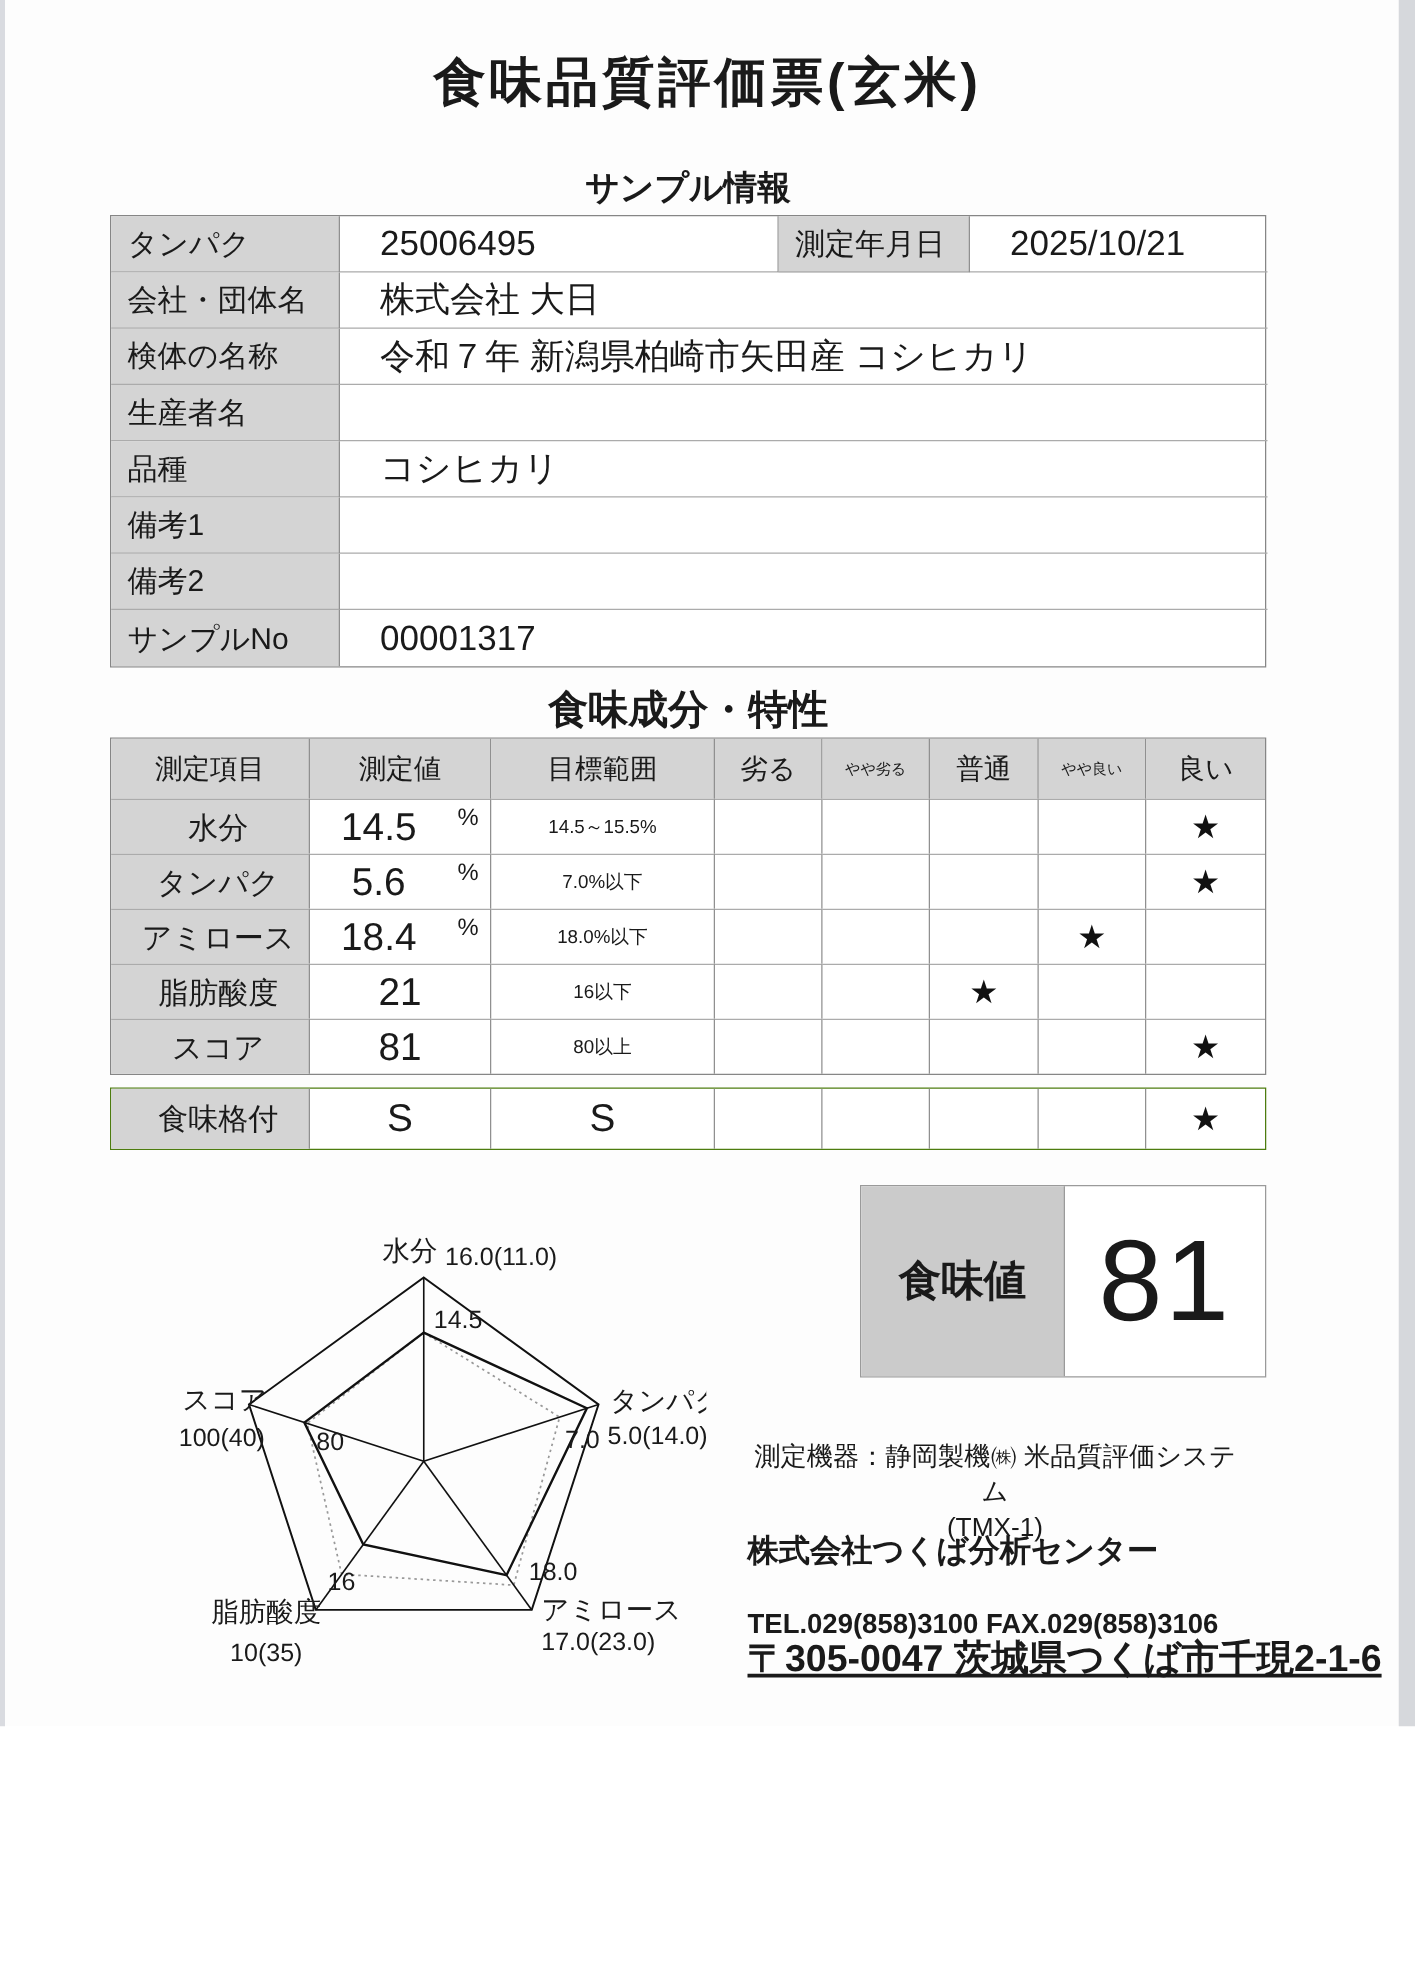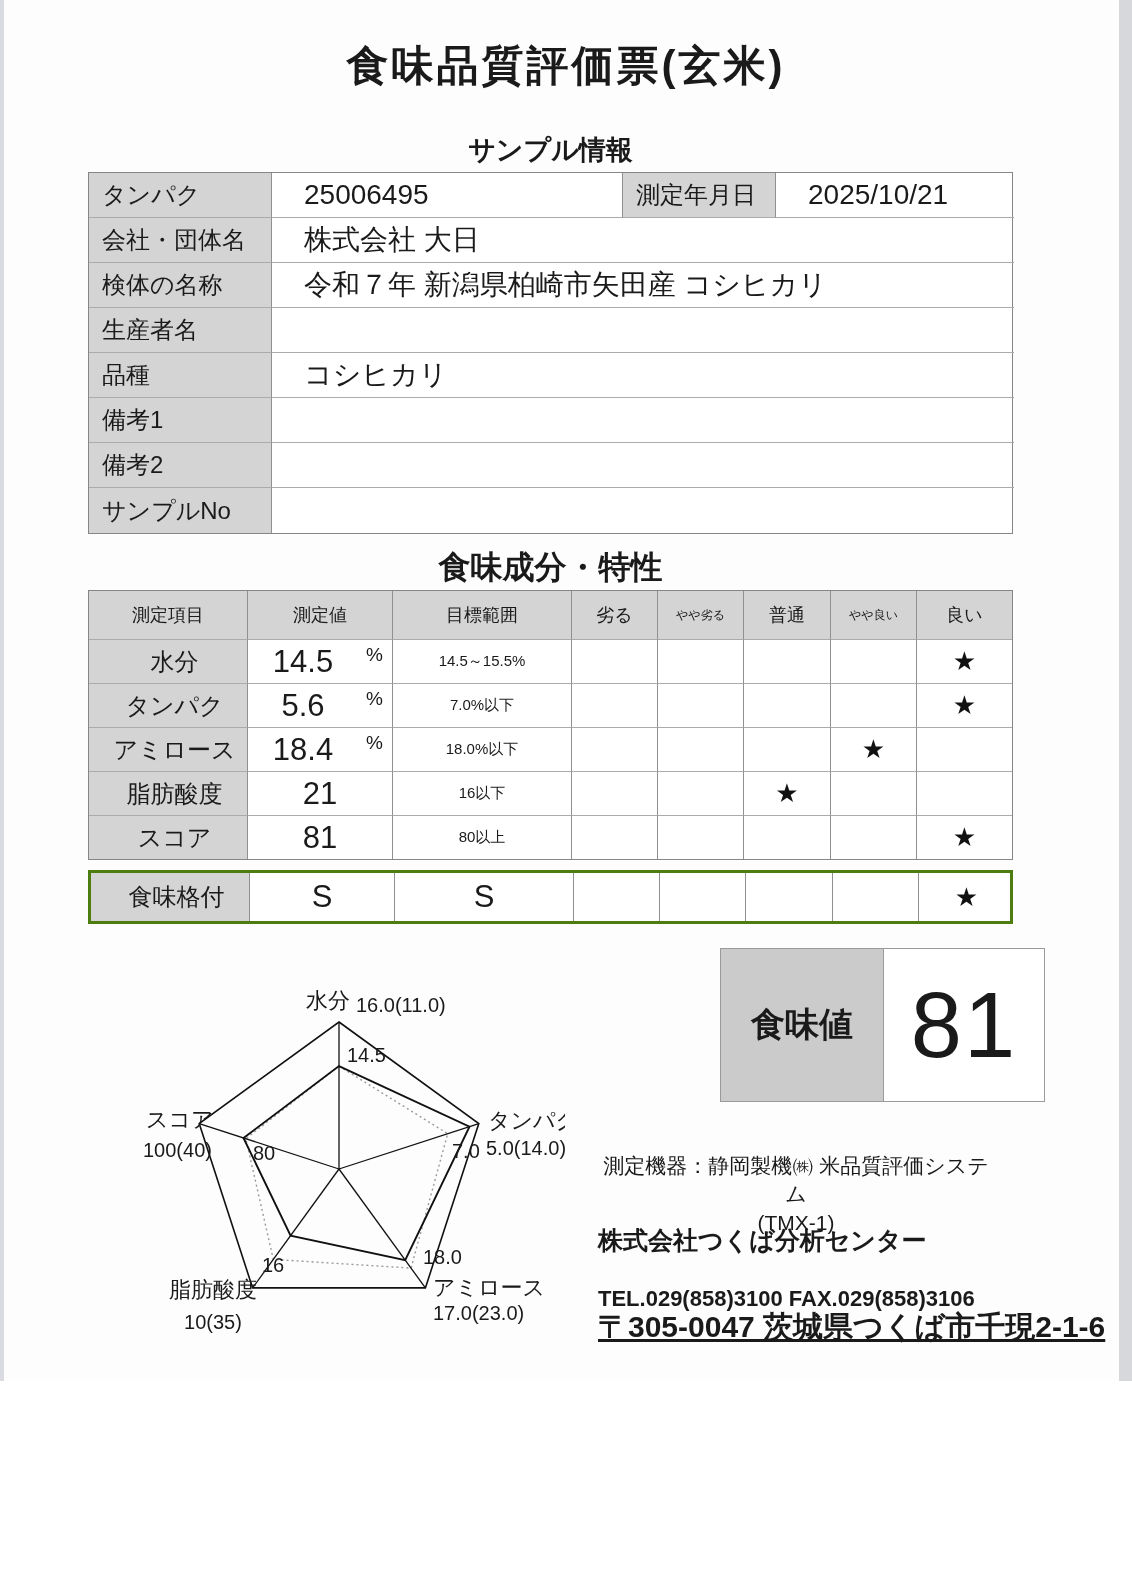--- a/index.html
+++ b/index.html
@@ -20,40 +20,40 @@
           border:1px solid #868686;background:#fff;box-sizing:border-box;}
   .table1>div{display:flex;align-items:center;border-right:1px solid #909090;border-bottom:1px solid #ababab;box-sizing:border-box;overflow:hidden;}
   .table1>div.no-r{border-right:none;}
   .table1>div.no-b{border-bottom:none;}
   .lbl{background:#d4d4d4;padding-left:13px;font-size:24px;}
   .val{padding-left:32px;font-size:28px;}
   .span3{grid-column:2 / span 3;}
 
   
   .table2{position:absolute;left:88px;top:590px;width:925px;border:1px solid #868686;box-sizing:border-box;background:#fff;}
-  .grade-table{position:absolute;left:88px;top:870px;width:925px;border:3px solid #4d7c0f;box-sizing:border-box;background:#fff;}
+  .grade-table{position:absolute;left:88px;top:870px;width:925px;border:1px solid #4d7c0f;box-sizing:border-box;background:#fff;}
   .t2row{display:grid;grid-template-columns:159px 145px 179px 86px 86px 87px 86px 95px;height:44px;}
   .t2row.head{height:48px;}
   .t2row.tall{height:48px;}
   .t2row>div{display:flex;align-items:center;justify-content:center;border-right:1px solid #909090;box-sizing:border-box;overflow:hidden;}
   .t2row>div:last-child{border-right:none;}
   .t2row+.t2row>div{border-top:1px solid #ababab;}
-  .hcell{background:#d4d4d4;font-size:18px;}
+  .hcell{background:#d4d4d4;font-size:22px;}
   .hcell.small{font-size:12px;}
   .t2-item{background:#d4d4d4;justify-content:flex-start;padding-left:13px;font-size:24px;}
   .t2-val{position:relative;}
   .t2-val .num{font-size:31px;}
   .t2-val .unit{position:absolute;right:9px;top:4px;font-size:19px;}
   .t2-tgt{font-size:15px;}
   .t2-tgt.big{font-size:31px;}
   .t2-val .num.big{font-size:31px;}
   .rate-cell{font-size:26px;color:#111;}
 
   
-  .score-box{position:absolute;left:720px;top:948px;width:325px;height:154px;display:flex;
+  .score-box{position:absolute;left:688px;top:948px;width:325px;height:154px;display:flex;
              border:1px solid #9a9a9a;box-sizing:border-box;background:#fff;}
   .score-label{width:163px;background:#cbcbcb;border-right:1px solid #9a9a9a;box-sizing:border-box;
                display:flex;align-items:center;justify-content:center;font-size:34px;font-weight:600;}
   .score-value{flex:1;display:flex;align-items:center;justify-content:center;
                font-size:92px;font-weight:500;letter-spacing:2px;}
 
   
   .radar{position:absolute;left:95px;top:965px;}
 
   
@@ -92,20 +92,21 @@
     <div class="lbl">品種</div>
     <div class="val span3 no-r">コシヒカリ</div>
 
     <div class="lbl">備考1</div>
     <div class="val span3 no-r"></div>
 
     <div class="lbl">備考2</div>
     <div class="val span3 no-r"></div>
 
     <div class="lbl no-b">サンプルNo</div>
+    <div class="val span3 no-r no-b">00001317</div>
   </div>
 
   <h2 class="sec-head tc-head">食味成分・特性</h2>
 
   <div class="table2">
     <div class="t2row head">
       <div class="hcell">測定項目</div>
       <div class="hcell">測定値</div>
       <div class="hcell">目標範囲</div>
       <div class="hcell">劣る</div>

